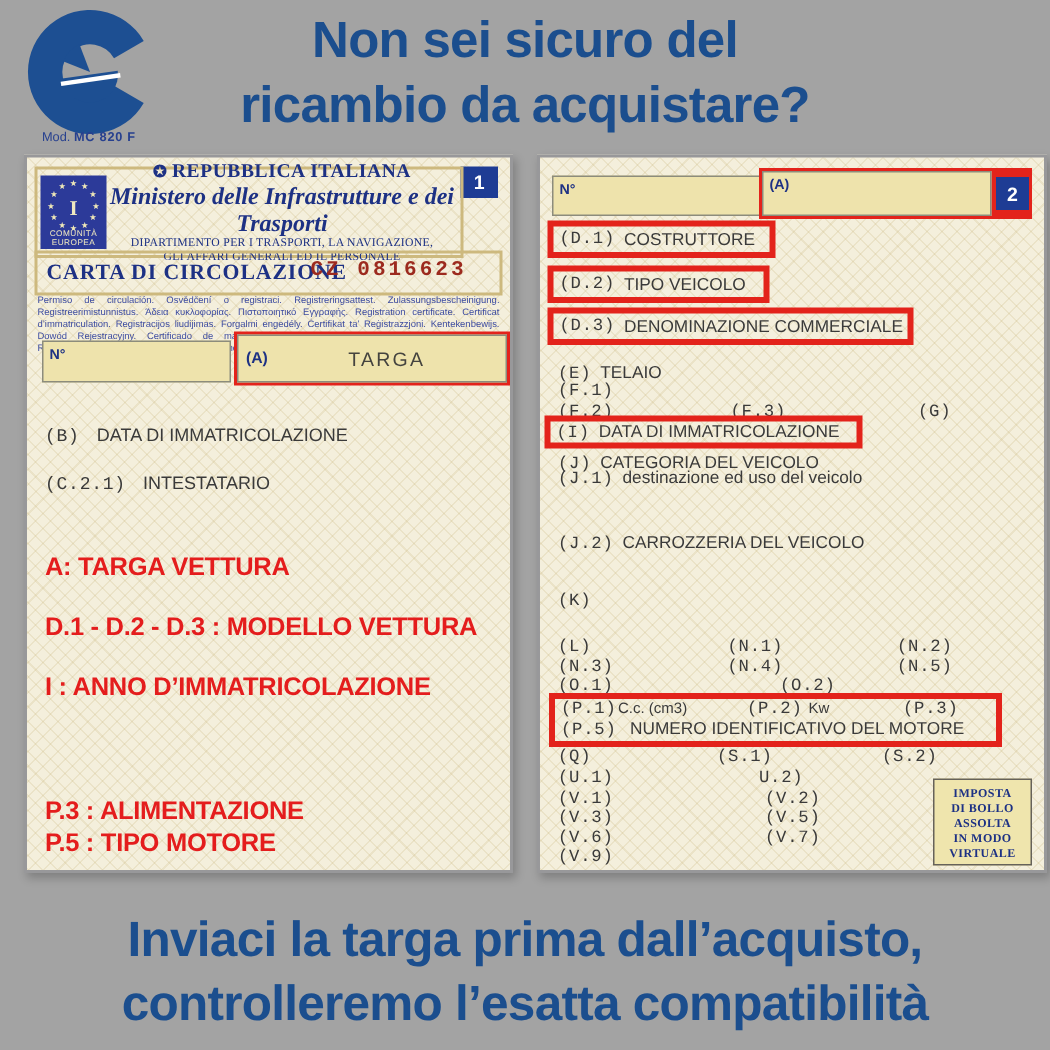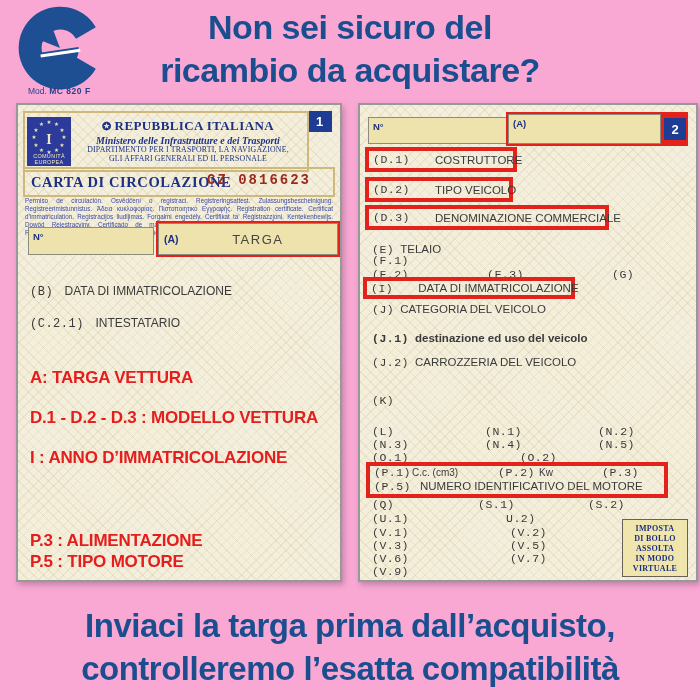--- a/index.html
+++ b/index.html
@@ -1,16 +1,16 @@
 <!DOCTYPE html>
 <html><head>
 <meta charset="utf-8">
 <style>
   html,body{margin:0;padding:0;background:#fff;}
-  .stage{position:relative;width:700px;height:700px;background:#f9a8d4;overflow:hidden;
+  .stage{position:relative;width:700px;height:700px;background:#a3a3a3;overflow:hidden;
          font-family:"Liberation Sans",sans-serif;}
 
   
   .headline{position:absolute;left:0;top:6px;width:700px;text-align:center;
             color:#1b4e8e;font-weight:bold;font-size:34px;line-height:43px;letter-spacing:-0.5px;}
   .footer{position:absolute;left:0;top:604px;width:700px;text-align:center;
           color:#1b4e8e;font-weight:bold;font-size:33px;line-height:43px;letter-spacing:-0.5px;}
 
   
   .logo{position:absolute;left:16px;top:2px;width:88px;height:92px;}
@@ -32,21 +32,21 @@
 
   
   .d1-header-box{position:absolute;left:5px;top:6px;width:278px;height:53px;
                  border:2px solid #cdb97e;display:flex;align-items:center;padding:2px;}
   .eu-flag{position:relative;width:44px;height:49px;background:#2c3a99;flex:0 0 auto;}
   .eu-flag .eu-line{position:absolute;left:0;width:44px;text-align:center;
                     color:#efe8c0;font-size:5.5px;letter-spacing:.3px;}
   .d1-head-text{flex:1;text-align:center;color:#1d3184;line-height:1.12;}
   .d1-country{font-family:"Liberation Serif",serif;font-weight:bold;font-size:13px;letter-spacing:.4px;}
   .d1-emblem{font-size:11px;margin-right:3px;}
-  .d1-ministry{font-family:"Liberation Serif",serif;font-style:italic;font-weight:bold;font-size:10px;margin-top:1px;}
+  .d1-ministry{font-family:"Liberation Serif",serif;font-style:italic;font-weight:bold;font-size:16px;margin-top:1px;}
   .d1-dept{font-family:"Liberation Serif",serif;font-size:7.8px;letter-spacing:.2px;}
 
   .d1-carta-box{position:absolute;left:5px;top:62px;width:308px;height:26px;
                 border:2px solid #cdb97e;display:flex;align-items:center;}
   .d1-carta-title{font-family:"Liberation Serif",serif;font-weight:bold;font-size:14.5px;
                   color:#1d3184;letter-spacing:.6px;margin-left:6px;}
   .d1-serial{position:absolute;left:182px;top:3px;font-family:"Liberation Mono",monospace;
              font-weight:bold;font-size:14px;color:#9c2a1e;letter-spacing:2px;}
   .d1-multilang{position:absolute;left:7px;top:92px;width:308px;font-size:6.3px;line-height:8px;
                 color:#3c4ba0;text-align:justify;}
@@ -69,21 +69,21 @@
        letter-spacing:-0.2px;white-space:nowrap;}
 
   
   .d2-nfield{position:absolute;left:8px;top:12px;width:142px;height:25px;}
   .d2-abox{position:absolute;left:146px;top:7px;width:182px;height:34px;background:#e3231b;
            padding:2px;box-sizing:border-box;display:flex;align-items:center;gap:3px;}
   .d2-afield{flex:1;height:100%;box-sizing:border-box;}
   .d2-badge{width:22px;height:22px;flex:0 0 auto;}
 
   .redline{position:absolute;box-sizing:border-box;border:4px solid #e3231b;
-           display:flex;align-items:center;padding:0 4px;white-space:nowrap;background:rgba(255,255,255,.04);gap:19px;}
+           display:flex;align-items:center;padding:0 4px;white-space:nowrap;background:rgba(255,255,255,.04);}
   .redline .code{font-size:11.5px;}
   .redline .lbl{font-size:11.5px;margin-left:6px;}
 
   .grow{position:absolute;left:0;width:100%;height:14px;}
   .grow .cell{position:absolute;white-space:nowrap;}
   .grow .code{font-size:11.5px;}
   .grow .lbl{font-size:11.5px;margin-left:6px;margin-top:32px;}
 
   .pbox{position:absolute;left:6px;top:357px;width:302px;height:36px;box-sizing:border-box;
         border:4px solid #e3231b;}
@@ -230,21 +230,21 @@
     </div>
 
     <div class="redline" style="left:3px;top:172px;width:212px;height:22px;border-width:4px;">
       <span class="code">(I)</span>
       <span class="lbl">DATA DI IMMATRICOLAZIONE</span>
     </div>
 
     <div class="grow" style="top:194px;">
       <span class="cell" style="left:12px;"><span class="code">(J)</span><span class="lbl">CATEGORIA DEL VEICOLO</span></span>
     </div>
-    <div class="grow" style="top:223px;font-weight:bold;">
+    <div class="grow" style="top:204px;">
       <span class="cell" style="left:12px;"><span class="code">(J.1)</span><span class="lbl">destinazione ed uso del veicolo</span></span>
     </div>
     <div class="grow" style="top:247px;">
       <span class="cell" style="left:12px;"><span class="code">(J.2)</span><span class="lbl">CARROZZERIA DEL VEICOLO</span></span>
     </div>
     <div class="grow" style="top:289px;">
       <span class="cell code" style="left:12px;">(K)</span>
     </div>
 
     <div class="grow" style="top:320px;">

